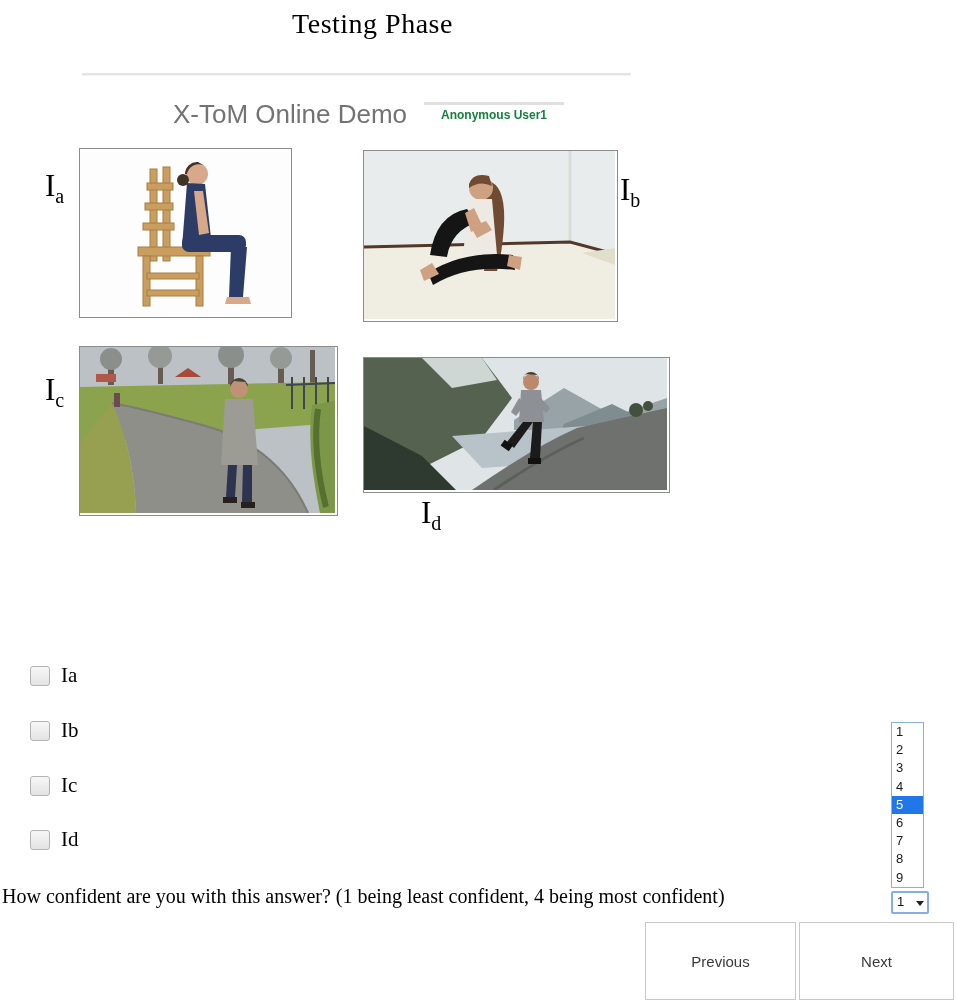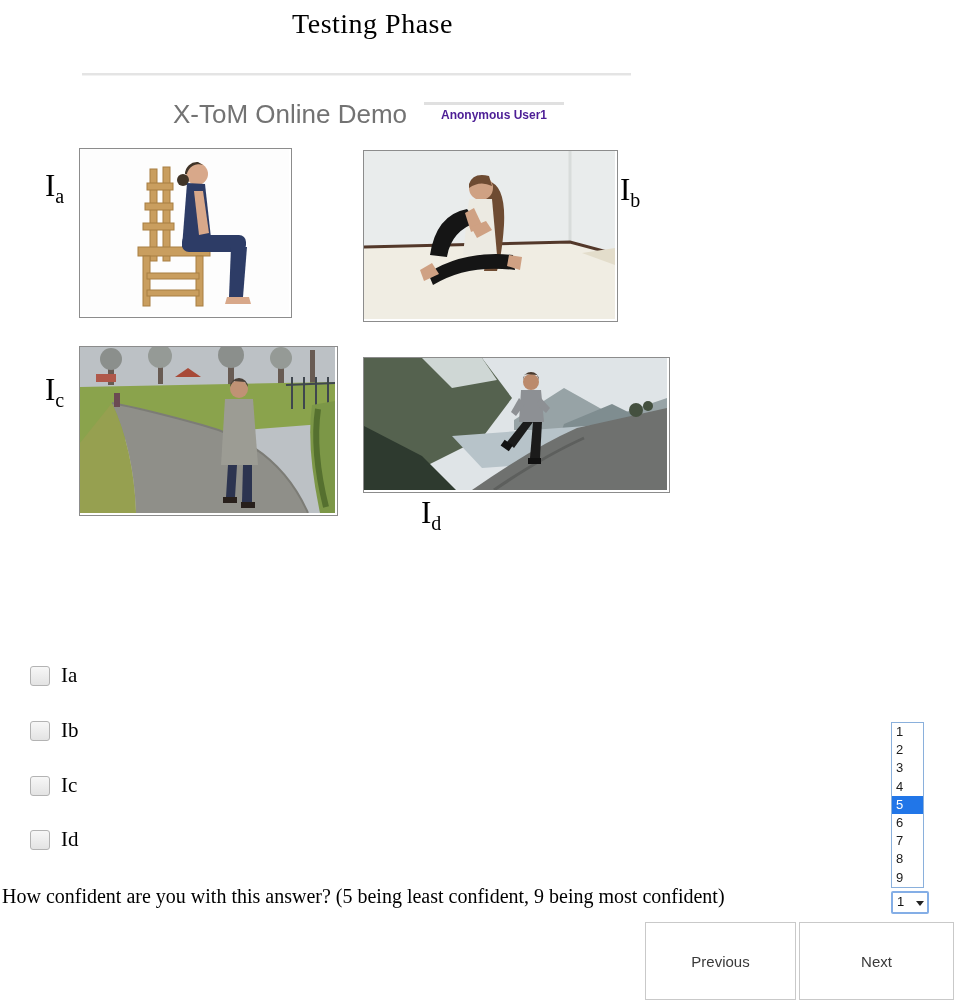--- a/index.html
+++ b/index.html
@@ -18,21 +18,21 @@
   .app-title {
     position:absolute; left:173px; top:99px;
     font-family:"Liberation Sans",sans-serif; font-size:26px; color:#737373;
   }
   .user-badge {
     position:absolute; left:424px; top:102px; width:140px;
     border-top:3px solid #e0e0e0; text-align:center;
   }
   .user-name {
     display:inline-block; margin-top:3px;
-    font-family:"Liberation Sans",sans-serif; font-size:12px; font-weight:bold; color:#4c1d95;
+    font-family:"Liberation Sans",sans-serif; font-size:12px; font-weight:bold; color:#15803d;
   }
   .img-frame { position:absolute; border:1px solid #8c8c8c; background:#fff; }
   .img-frame svg { display:block; }
   #frame-ia { left:79px;  top:148px; width:211px; height:168px; }
   #frame-ib { left:363px; top:150px; width:253px; height:170px; }
   #frame-ic { left:79px;  top:346px; width:257px; height:168px; }
   #frame-id { left:363px; top:357px; width:305px; height:134px; }
   .img-label { position:absolute; font-size:31px; }
   .img-label sub { font-size:20px; line-height:0; }
   #label-ia { left:45px;  top:168px; }
@@ -233,21 +233,21 @@
   </div>
   <div class="option-row" id="opt-2">
     <span class="checkbox"></span>
     <span class="option-label">Ic</span>
   </div>
   <div class="option-row" id="opt-3">
     <span class="checkbox"></span>
     <span class="option-label">Id</span>
   </div>
 
-  <div class="confidence-question">How confident are you with this answer? (5 being least confident, 9 being most confident)</div>
+  <div class="confidence-question">How confident are you with this answer? (1 being least confident, 4 being most confident)</div>
 
   <div class="listbox">
     <div class="listbox-option">1</div>
     <div class="listbox-option">2</div>
     <div class="listbox-option">3</div>
     <div class="listbox-option">4</div>
     <div class="listbox-option selected">5</div>
     <div class="listbox-option">6</div>
     <div class="listbox-option">7</div>
     <div class="listbox-option">8</div>

